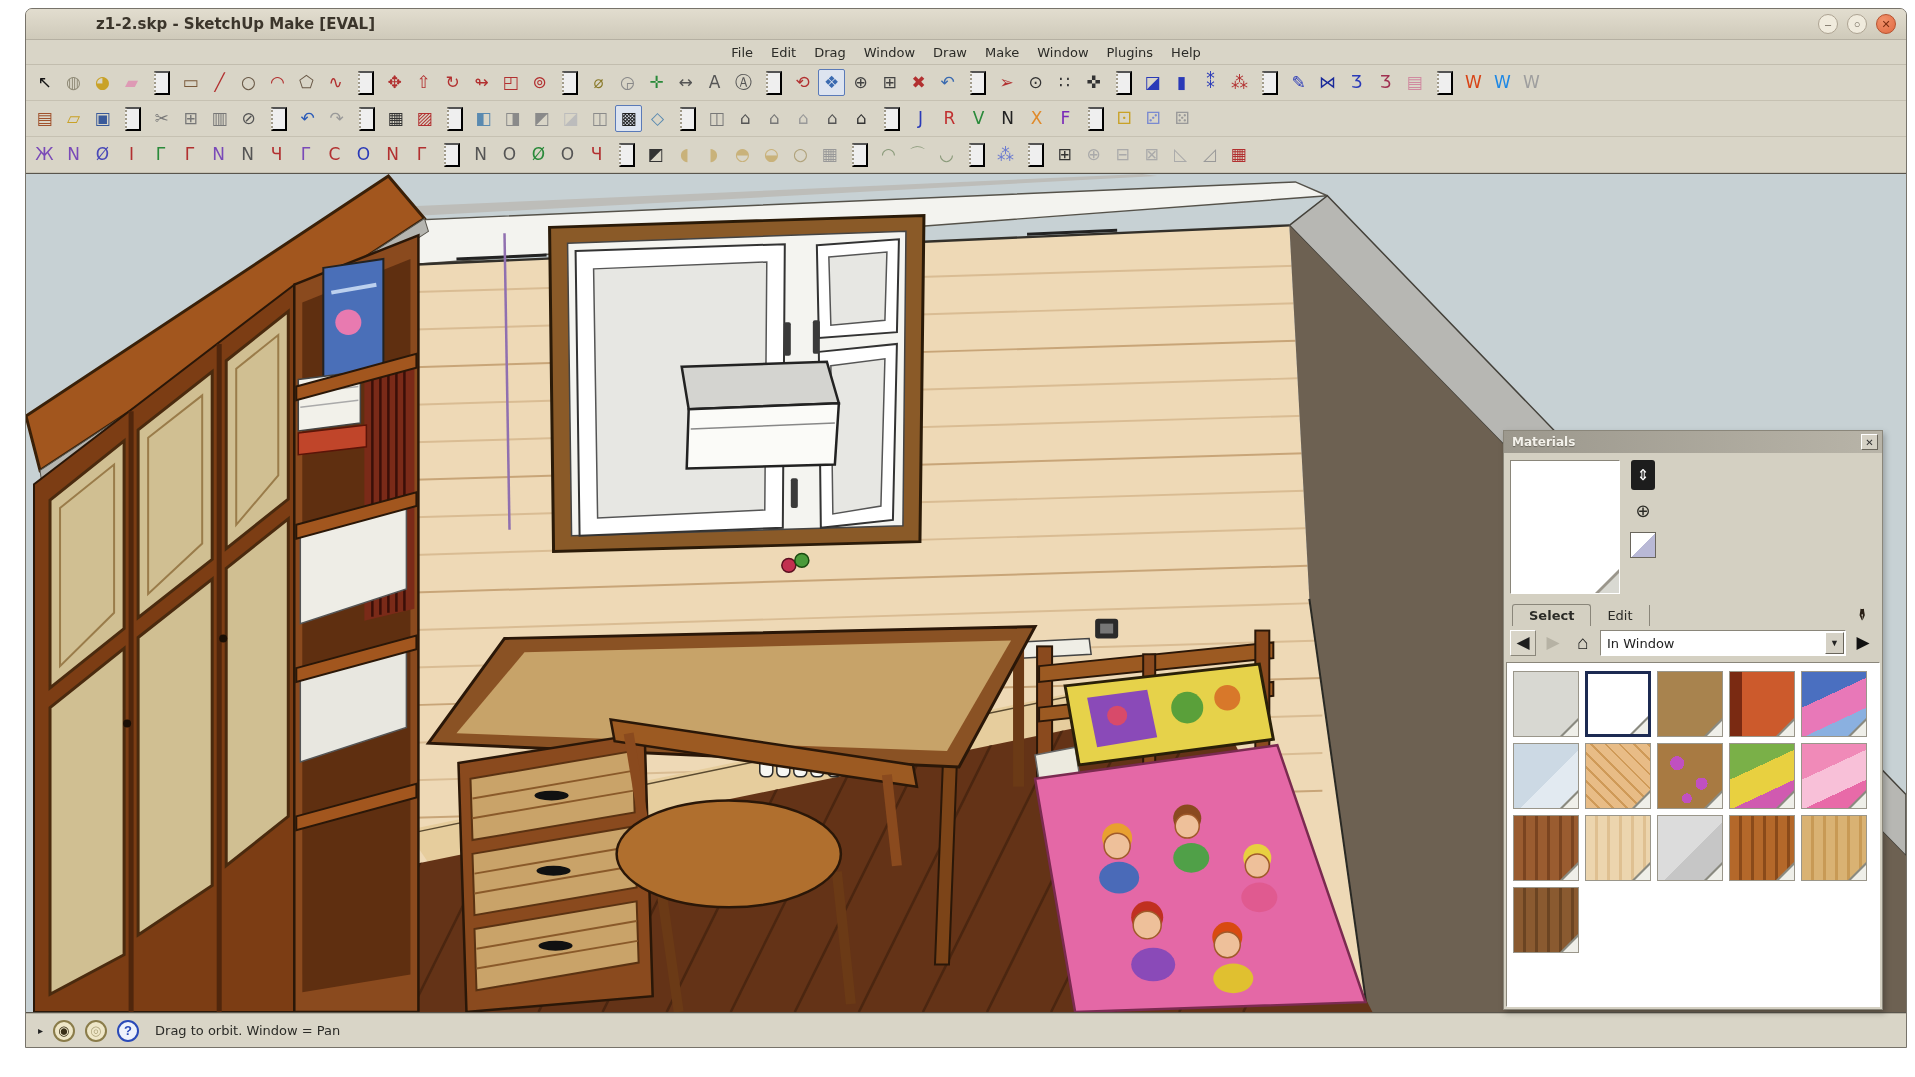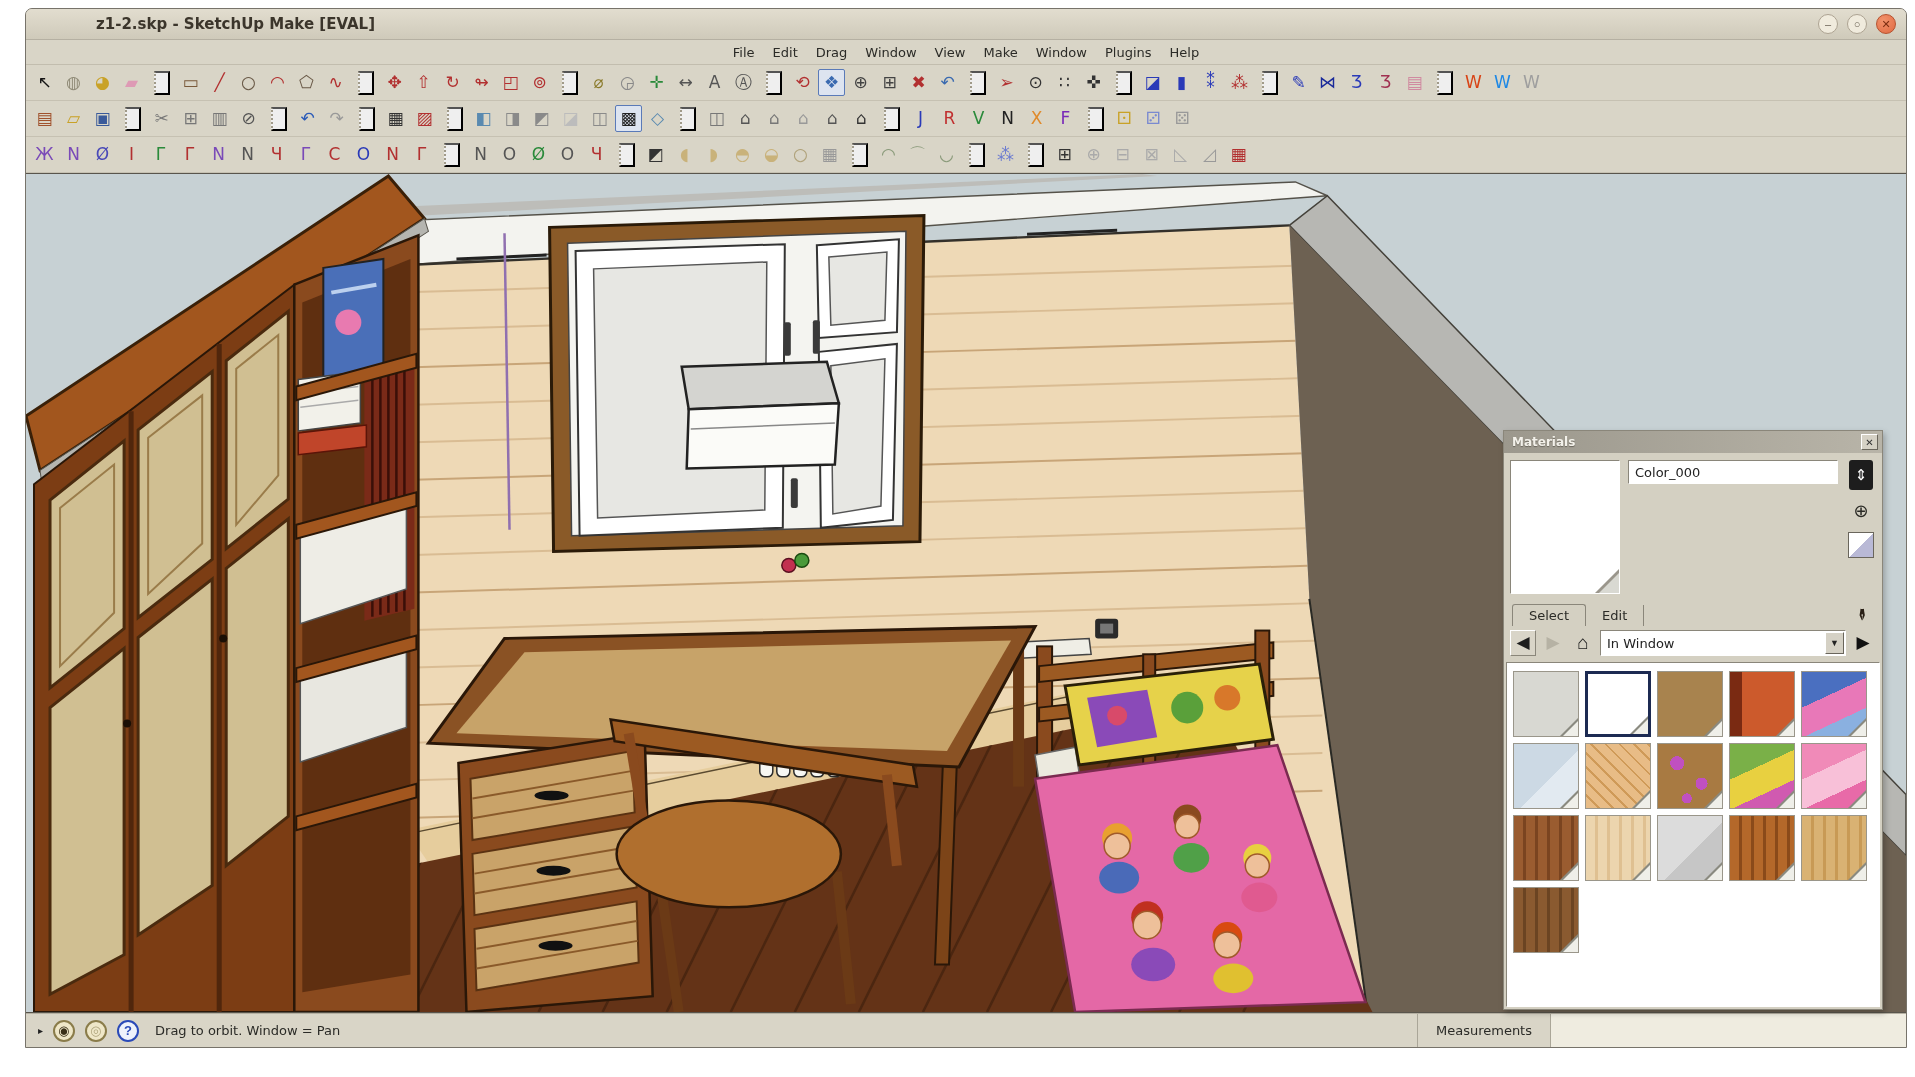--- a/index.html
+++ b/index.html
@@ -50,21 +50,21 @@
   .mname{height:24px;border:1px solid;border-color:#8a867a #fff #fff #8a867a;background:#fff;
     font-size:13px;color:#222;padding:2px 6px;font-family:inherit;width:100%;box-sizing:border-box;}
   .mside{width:30px;display:flex;flex-direction:column;align-items:center;gap:9px;flex:0 0 auto;}
   .msbtn{width:24px;height:24px;border:none;background:none;padding:0;font-size:15px;line-height:22px;text-align:center;}
   .msbtn.dark{background:#1d1d1d;color:#fff;border-radius:3px;height:30px;}
   .msbtn.bucket{color:#2a2a25;font-size:18px;}
   .mdefault{width:26px;height:26px;border:1px solid #6a665c;background:linear-gradient(135deg,#ffffff 0 52%,#b9b9d6 52%);}
   .mtabs{display:flex;align-items:flex-end;padding:2px 8px 0 8px;height:26px;flex:0 0 auto;}
   .mtab{background:none;border:none;border-right:1px solid #8a867a;font-size:13px;color:#2b2b27;
     padding:3px 16px;font-family:inherit;}
-  .mtab.active{font-weight:normal;background:#d4d0c2;border:1px solid #8a867a;border-bottom:none;border-radius:3px 3px 0 0;}
+  .mtab.active{font-weight:bold;background:#d4d0c2;border:1px solid #8a867a;border-bottom:none;border-radius:3px 3px 0 0;}
   .mdropper{margin-left:auto;background:none;border:none;font-size:17px;color:#2a2016;transform:rotate(90deg);}
   .mnav{display:flex;align-items:center;gap:4px;padding:4px 6px 6px 6px;flex:0 0 auto;}
   .mnavbtn{width:26px;height:26px;background:none;border:none;font-size:17px;line-height:24px;text-align:center;padding:0;}
   .mnavbtn.back{color:#1d1d1d;border:1px solid;border-color:#fff #8a867a #8a867a #fff;background:#d9d5c8;}
   .mnavbtn.fwd{color:#b6b2a4;}
   .mnavbtn.home{color:#1d1d1d;font-size:19px;}
   .mcombo{flex:1 1 auto;height:26px;background:#fff;border:1px solid;border-color:#8a867a #fff #fff #8a867a;
     display:flex;align-items:center;box-sizing:border-box;}
   .mcombo .val{font-size:13px;color:#222;padding:0 6px;flex:1;}
   .mcombo .drop{width:19px;height:22px;background:#d5d1c5;border:1px solid;border-color:#fff #6a665c #6a665c #fff;
@@ -109,21 +109,21 @@
           <button class="wbtn close"><span>✕</span></button>
         </div>
     </div>
 
     <div class="menubar">
 
     <button class="menu-item"><span>File</span></button>
         <button class="menu-item"><span>Edit</span></button>
         <button class="menu-item"><span>Drag</span></button>
         <button class="menu-item"><span>Window</span></button>
-        <button class="menu-item"><span>View</span></button>
+        <button class="menu-item"><span>Draw</span></button>
         <button class="menu-item"><span>Make</span></button>
         <button class="menu-item"><span>Window</span></button>
         <button class="menu-item"><span>Plugins</span></button>
         <button class="menu-item"><span>Help</span></button>
       </div>
 
     <div class="tbrow">
 
     <button class="tb" style="color: rgb(20, 20, 20);"><span>↖</span></button>
         <button class="tb" style="color: rgb(143, 138, 118);"><span>◍</span></button>
@@ -497,37 +497,30 @@
 
     <div class="statusbar">
       <span class="sb-lead">▸</span>
       <div class="sb-icons">
 
       <button class="sb-icon"><span>◉</span></button>
           <button class="sb-icon pale"><span>◎</span></button>
           <button class="sb-icon blue"><span>?</span></button>
         </div>
       <span class="sb-hint">Drag to orbit.  Window = Pan</span>
-      <div class="sb-meas">
-        <span class="sb-meas-label">Measurements</span>
-        <div class="sb-meas-field"></div>
-      </div>
     </div>
   </div>
 
   <div class="mpanel" style="top:430px;">
     <div class="mtitle">
       <span class="mt-label">Materials</span>
       <button class="mclose">✕</button>
     </div>
     <div class="mtop">
       <div class="mpreview fold"></div>
-      <div class="mmid">
-        <input class="mname" value="Color_000" style="">
-      </div>
       <div class="mside">
         <button class="msbtn dark"><span>⇕</span></button>
         <button class="msbtn bucket"><span>⊕</span></button>
         <button class="mdefault"></button>
       </div>
     </div>
     <div class="mtabs">
       <span style="display:flex;align-items:flex-end;">
 
       <button class="mtab active"><span>Select</span></button>

